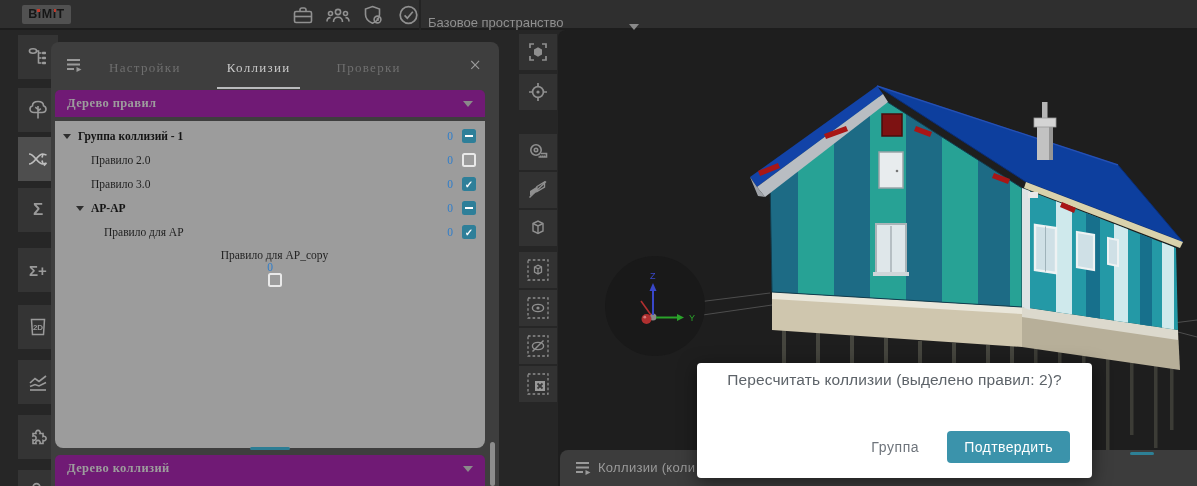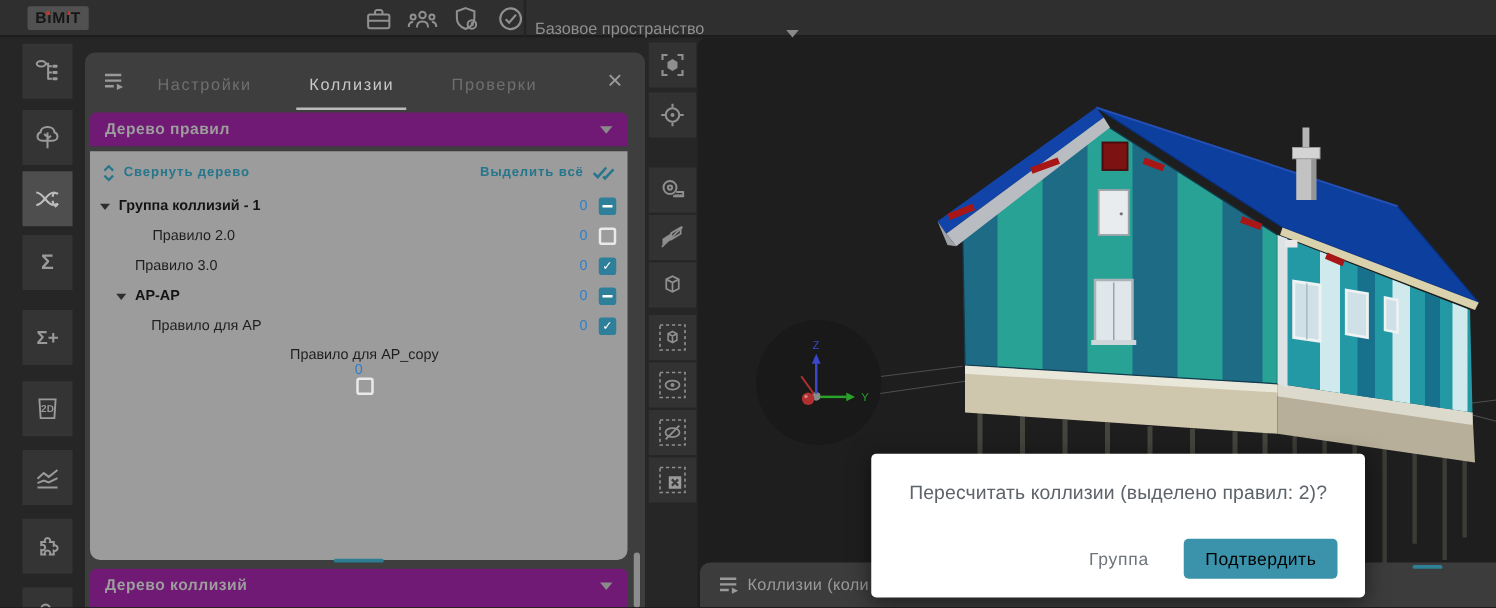--- a/index.html
+++ b/index.html
@@ -21,21 +21,21 @@
   .tb-right { position:absolute; right:92px; top:0; height:30px; display:flex; align-items:center; gap:14px; }
   .project-name { color:#8c8c8c; font-size:15px; }
 
   
   .sidebar-tile { position:absolute; left:18px; width:40px; height:44px; background:#343434; display:flex; align-items:center; justify-content:center; cursor:pointer; }
   .sidebar-tile.active { background:#4e4e4e; }
   .sidebar-tile .glyph { color:#9a9a9a; font-size:17px; font-weight:600; }
   .sidebar-tile.active svg { opacity:1; }
 
   
-  .left-panel { position:absolute; left:68px; top:42px; width:448px; height:444px; background:#3e3e3e; border-radius:8px 8px 0 0; z-index:5; }
+  .left-panel { position:absolute; left:51px; top:42px; width:448px; height:444px; background:#3e3e3e; border-radius:8px 8px 0 0; z-index:5;font-family:Liberation Serif, serif; }
   .panel-head { position:absolute; left:0; top:8px; width:100%; height:34px; }
   .panel-menu-icon { position:absolute; left:14px; top:7px; cursor:pointer; }
   .tabs { position:absolute; left:56px; top:6px; display:flex; gap:42px; }
   .tab { color:#6f6f6f; font-size:13px; letter-spacing:1.3px; cursor:pointer; position:relative; padding:4px 2px; }
   .tab.active { color:#c9c9c9; }
   .tab.active::after { content:""; position:absolute; left:-8px; right:-8px; bottom:-9px; height:2.5px; background:#b9babc; }
   .panel-close { position:absolute; right:18px; top:2px; color:#9c9c9c; font-size:21px; cursor:pointer; line-height:26px; }
   .section-head { position:absolute; left:4px; width:430px; height:27px; background:#701a75; border-radius:5px 5px 0 0; color:#9d9d9d; font-size:12.5px; font-weight:700; letter-spacing:.4px; line-height:27px; padding:0 12px; cursor:pointer; }
   .section-head .caret-down { position:absolute; right:12px; top:11px; border-left-width:5px; border-right-width:5px; border-top-width:6px; }
   .head-rules { top:48px; }
@@ -66,24 +66,24 @@
 
   
   .viewport { position:absolute; left:558px; top:30px; width:639px; height:456px; background:#1e1e1e; border-radius:8px 0 0 0; overflow:hidden; }
   .bottom-panel { position:absolute; left:2px; top:420px; width:637px; height:36px; background:#3c3c3c; border-radius:8px 0 0 0; z-index:6; }
   .bottom-panel .panel-menu-icon { left:14px; top:10px; }
   .bp-title { position:absolute; left:38px; top:0; line-height:36px; color:#9a9a9a; font-size:13px; letter-spacing:.3px; white-space:nowrap; }
   .bp-drag { position:absolute; left:570px; top:1.5px; width:24px; height:3.5px; background:#2d8096; border-radius:2px; cursor:row-resize; }
 
   
   .modal { position:absolute; left:697px; top:363px; width:395px; height:115px; background:#ffffff; border-radius:4px; box-shadow:0 4px 18px rgba(0,0,0,.5); z-index:50; }
-  .modal-msg { position:absolute; left:0; right:0; top:23px; text-align:center; color:#5d6369; font-size:15.5px; letter-spacing:.1px; }
+  .modal-msg { position:absolute; left:0; right:0; top:8px; text-align:center; color:#5d6369; font-size:15.5px; letter-spacing:.1px; }
   .modal-actions { position:absolute; right:22px; bottom:15px; display:flex; align-items:center; gap:28px; }
   .btn-cancel { color:#6e747b; font-size:14px; letter-spacing:.6px; cursor:pointer; background:none; border:none; font-family:inherit; }
-  .btn-confirm { background:#3b93ab; color:#000000; font-size:14px; letter-spacing:.4px; border:none; border-radius:4px; padding:8px 17px; cursor:pointer; font-family:inherit; }
+  .btn-confirm { background:#3b93ab; color:#ffffff; font-size:14px; letter-spacing:.4px; border:none; border-radius:4px; padding:8px 17px; cursor:pointer; font-family:inherit; }
 
   svg { display:block; }
 </style>
 </head>
 <body>
 
 <div class="app">
 
   <header class="topbar">
     <div class="logo">
@@ -206,46 +206,30 @@
       </div>
       <span class="panel-close">×</span>
     </div>
 
     <div class="section-head head-rules">
       <span>Дерево правил</span>
       <span class="caret-down"></span>
     </div>
 
     <div class="tree-area">
-      <div class="tree-toolbar">
-        <span class="tt-left">
-          <svg width="12" height="15" viewBox="0 0 12 15" fill="none" stroke="#26768c" stroke-width="1.8">
-            <path d="M2.5 5.5 L6 2 L9.5 5.5"></path>
-            <path d="M2.5 9.5 L6 13 L9.5 9.5"></path>
-          </svg>
-          <span>Свернуть дерево</span>
-        </span>
-        <span class="tt-right">
-          <span>Выделить всё</span>
-          <svg width="20" height="14" viewBox="0 0 20 14" fill="none" stroke="#26768c" stroke-width="2">
-            <path d="M2 7.5 l3.2 3.2 L12 3"></path>
-            <path d="M9.5 10.2 l1.5 1.5 L17.8 4.5"></path>
-          </svg>
-        </span>
-      </div>
       <div class="tree-rows">
     <div class="tree-row bold" style="padding-left: 8px;">
       <span class="caret"></span>
       <span class="row-label">Группа коллизий - 1</span>
       <span class="sp"></span>
       <span class="row-count">0</span>
       <span class="cb indeterminate"></span>
     </div>
 
-    <div class="tree-row" style="padding-left: 35px;">
+    <div class="tree-row" style="padding-left: 21px;">
       <span class="caret" style="visibility: hidden;"></span>
       <span class="row-label">Правило 2.0</span>
       <span class="sp"></span>
       <span class="row-count">0</span>
       <span class="cb unchecked"></span>
     </div>
 
     <div class="tree-row" style="padding-left: 21px;">
       <span class="caret" style="visibility: hidden;"></span>
       <span class="row-label">Правило 3.0</span>

